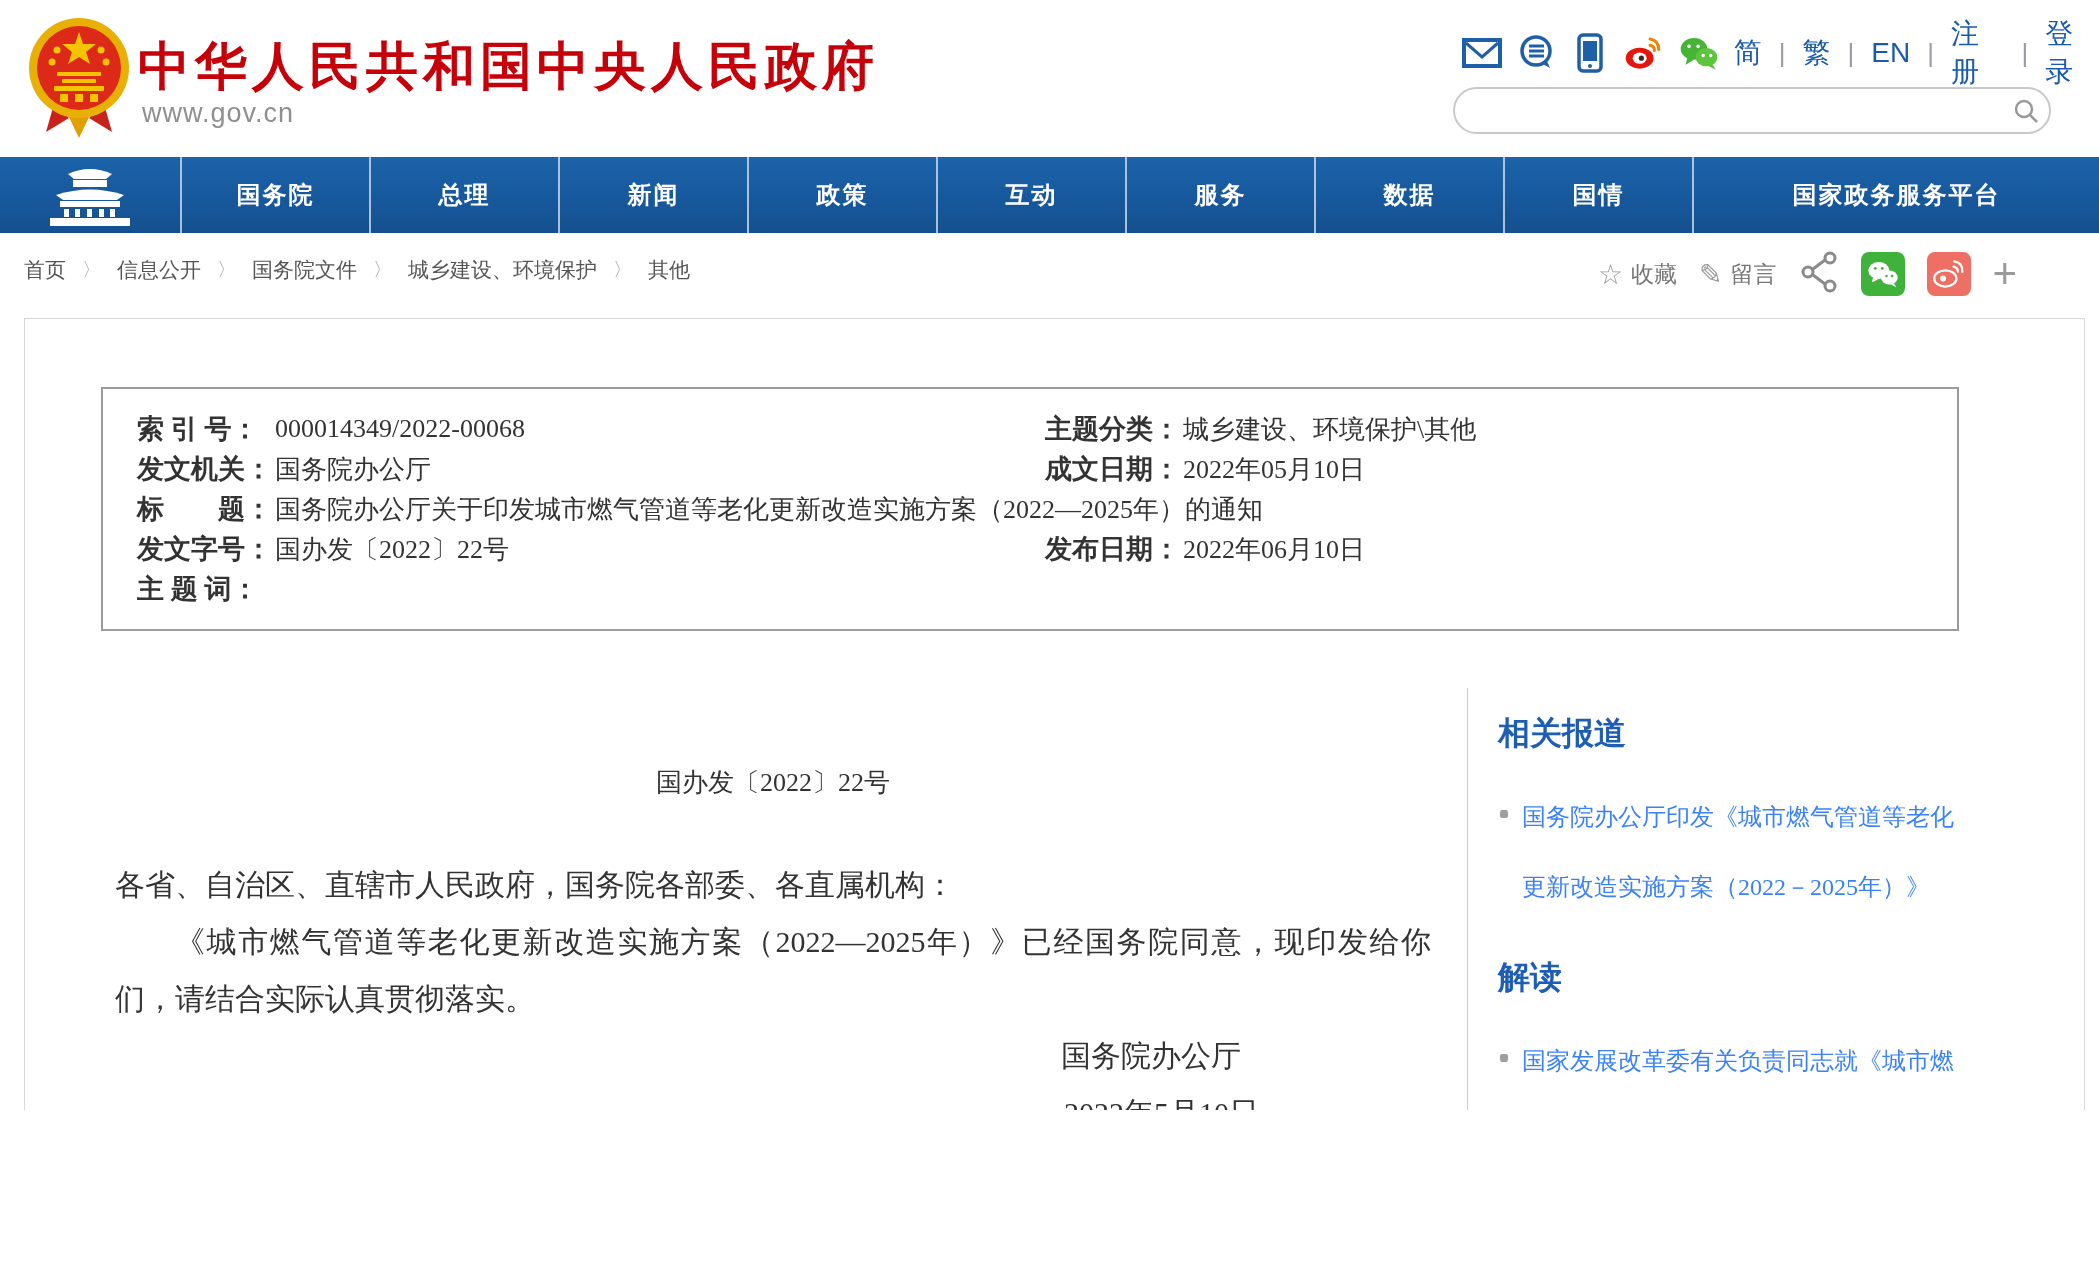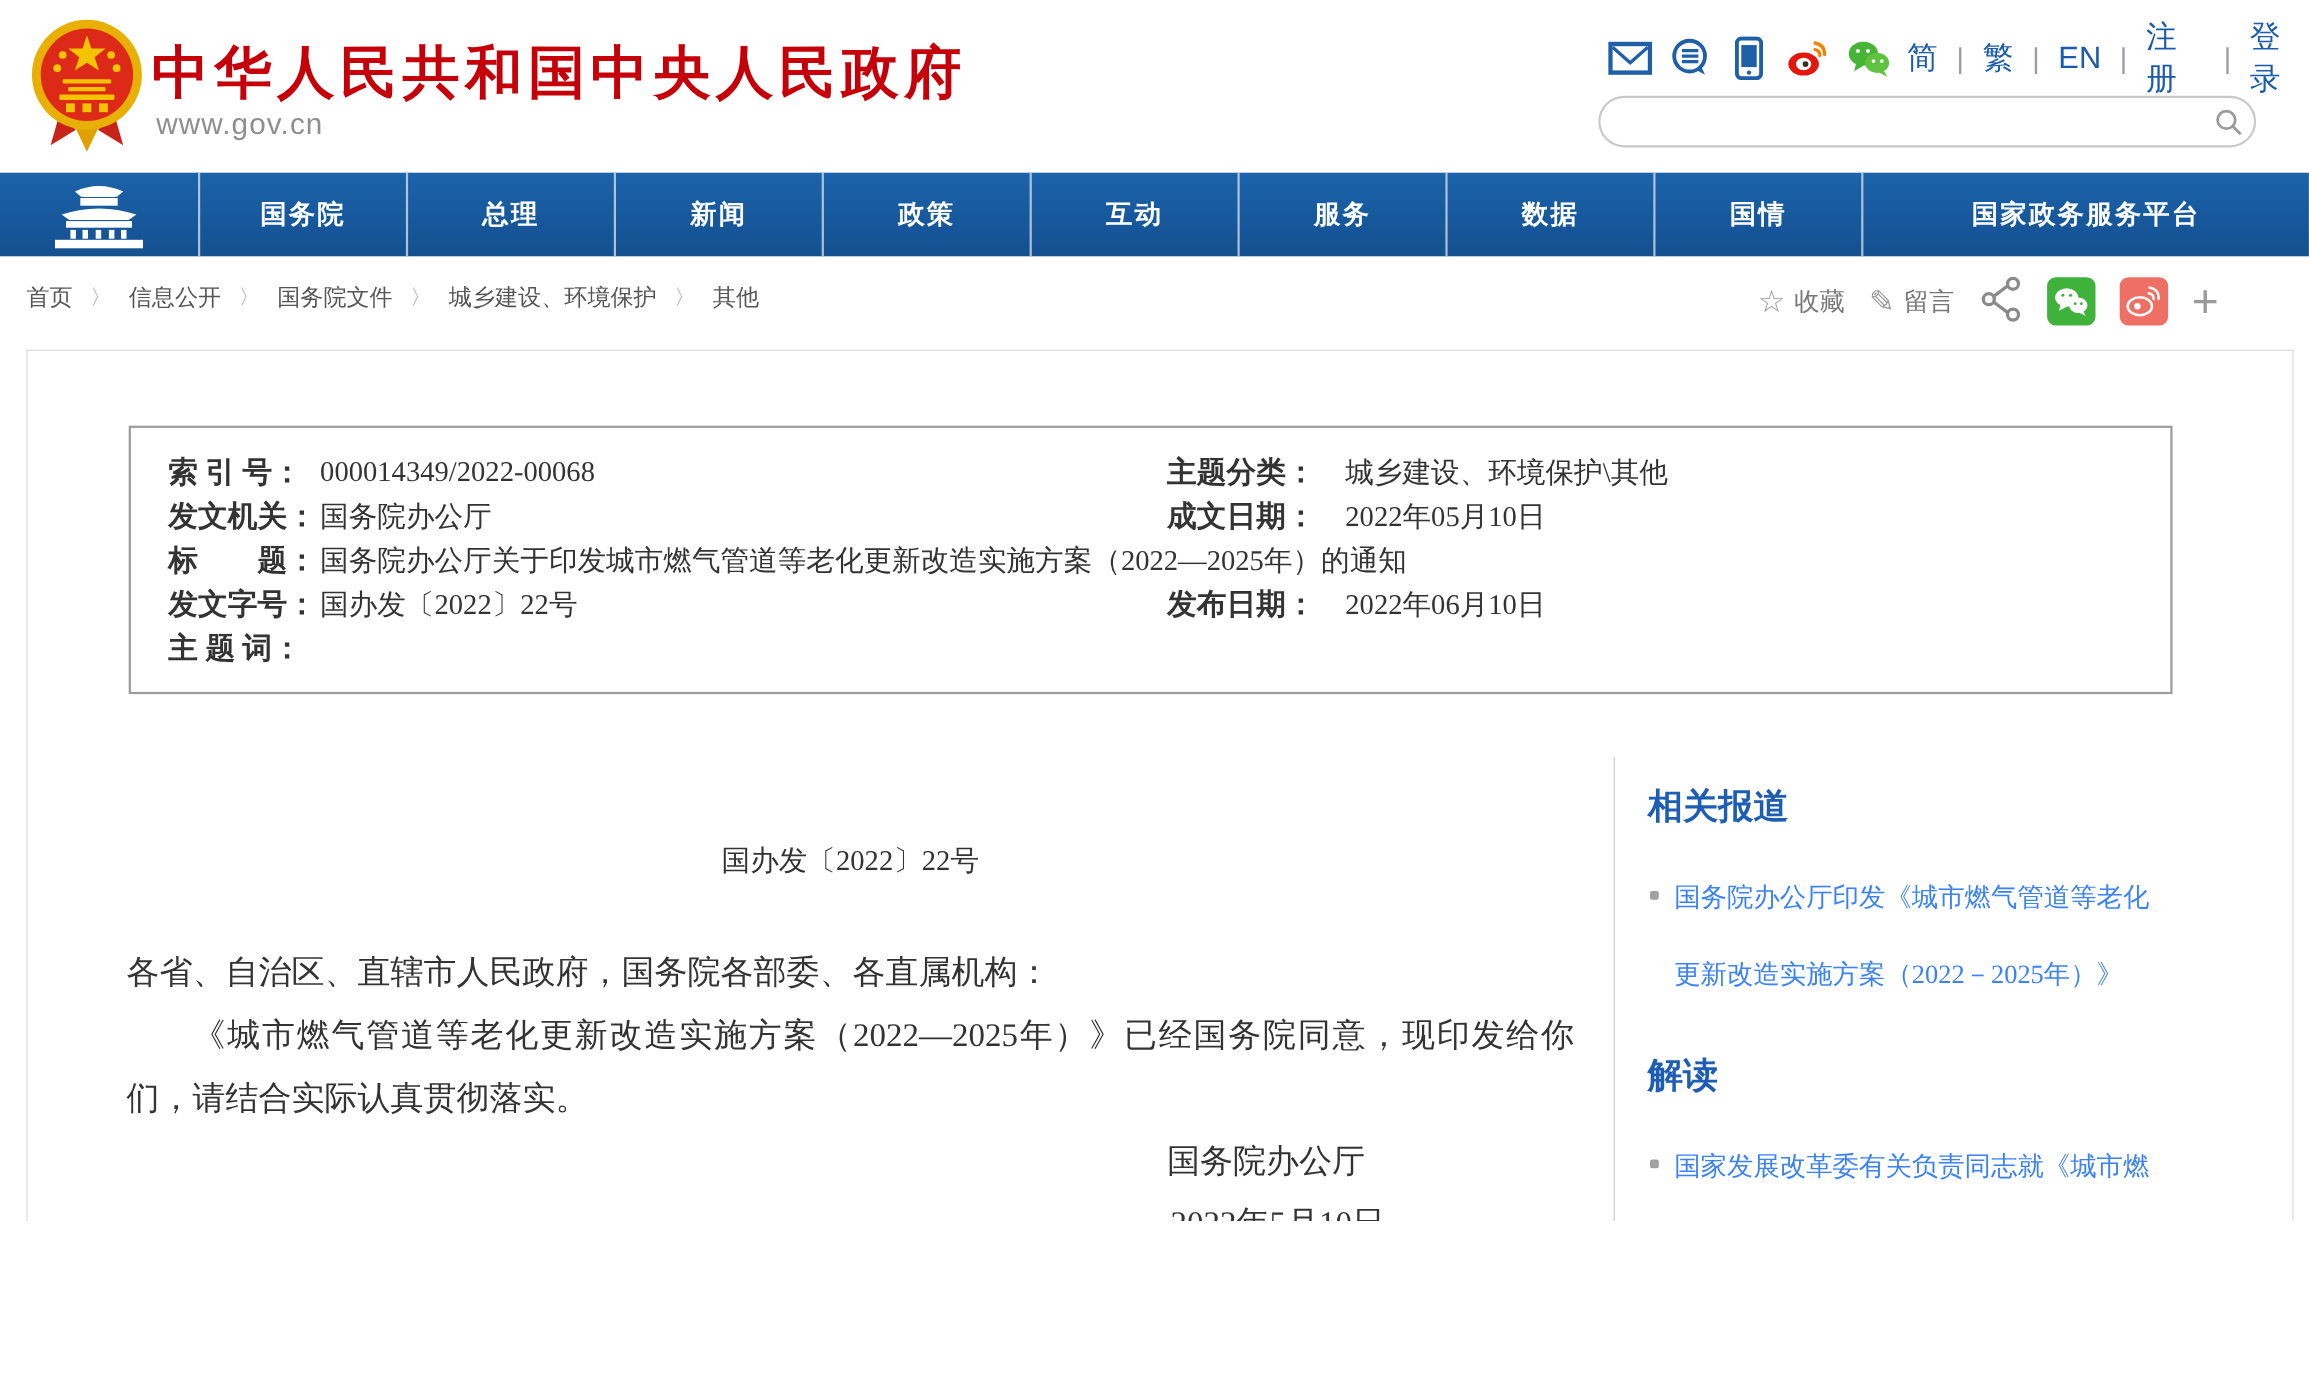--- a/index.html
+++ b/index.html
@@ -36,26 +36,26 @@
   .act .g{font-size:28px;color:#9a9a9a;}
   .sq{width:44px;height:44px;border-radius:8px;display:flex;align-items:center;justify-content:center;cursor:pointer;}
   .sq.wechat{background:#3fb23c;}
   .sq.weibo{background:#ee6f63;}
   .plus{font-size:42px;color:#9a9a9a;font-weight:200;cursor:pointer;line-height:42px;}
   
   .card{position:absolute;left:24px;top:318px;width:2059px;height:960px;background:#fff;
         border:1px solid #d8d8d8;border-bottom:none;
         font-family:"Liberation Serif","DejaVu Serif",serif;}
   
-  .meta{position:absolute;left:92px;top:68px;width:1858px;height:244px;border:2px solid #9c9c9c;
+  .meta{position:absolute;left:76px;top:68px;width:1858px;height:244px;border:2px solid #9c9c9c;
         box-sizing:border-box;padding-top:20px;}
   .mrow{display:flex;height:40px;align-items:center;}
   .mcell{display:flex;align-items:center;}
   .mcell.l{width:942px;padding-left:34px;box-sizing:border-box;}
-  .mcell.r{flex:1;gap:24px;}
+  .mcell.r{flex:1;}
   .mlabel{font-weight:bold;color:#333;font-size:27px;width:138px;flex:none;white-space:pre;}
   .mval{color:#333;font-size:26px;white-space:nowrap;}
   .mcell.span{padding-left:34px;box-sizing:border-box;width:100%;}
   
   .article{position:absolute;left:90px;top:430px;width:1316px;color:#333;}
   .a-title{font-size:40px;font-weight:bold;text-align:center;line-height:57px;color:#222;}
   .a-docnum{font-size:26px;text-align:center;margin-top:16px;}
   .a-body{margin-top:56px;font-size:30px;line-height:57px;text-align:justify;}
   .a-body .ind{text-indent:2em;}
   .sig{text-align:right;padding-right:190px;}

